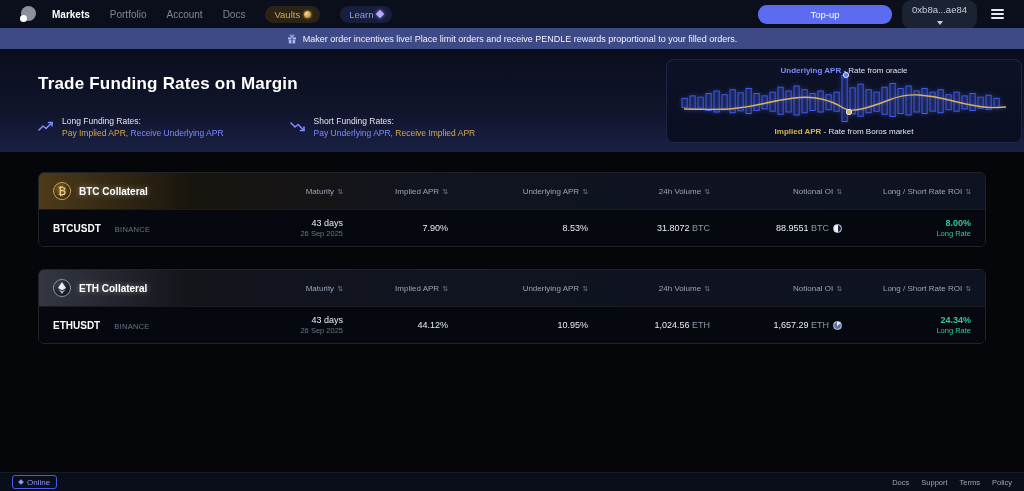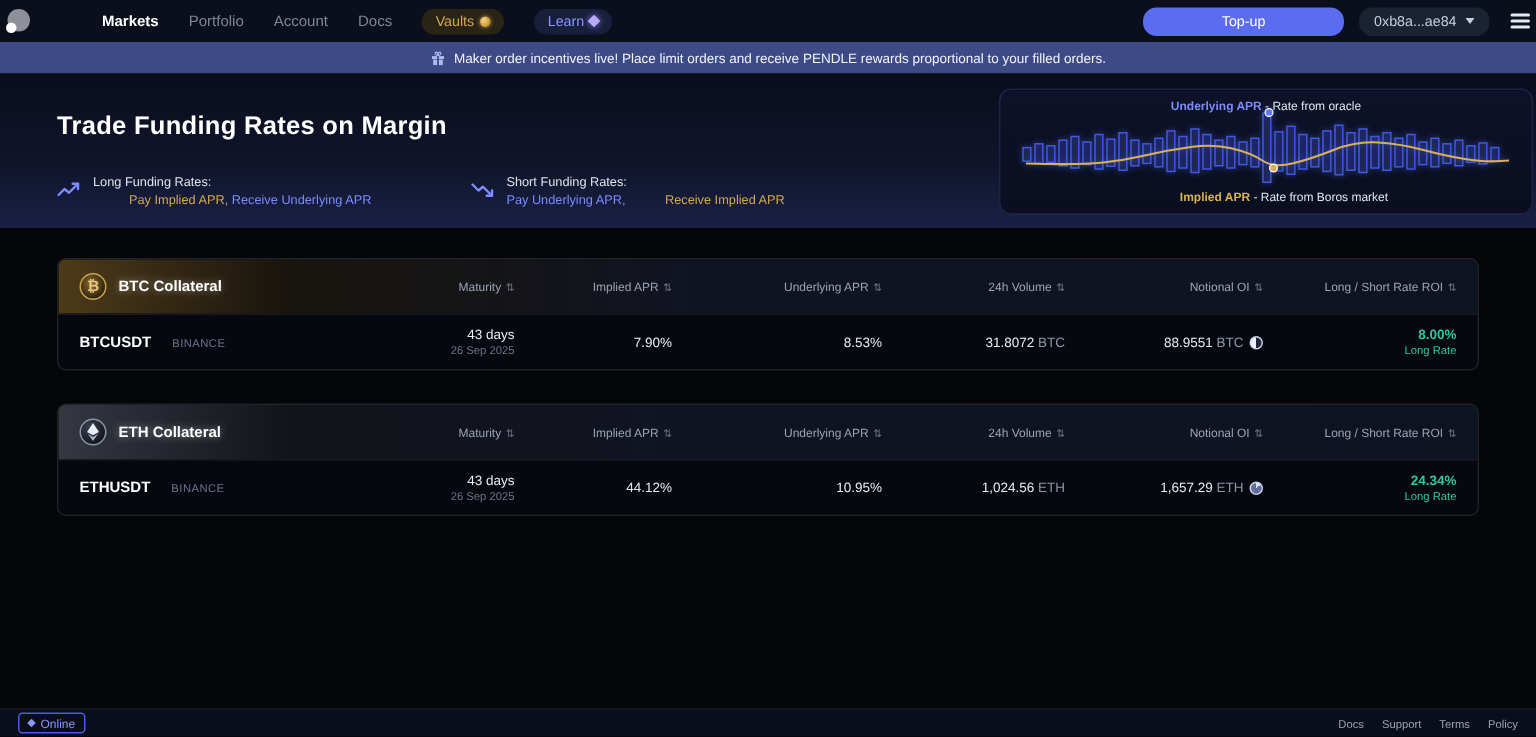--- a/index.html
+++ b/index.html
@@ -1,52 +1,52 @@
 <!DOCTYPE html>
 <html><head>
 <meta charset="utf-8">
 <style>
   * { margin:0; padding:0; box-sizing:border-box; }
   html,body { width:1024px; height:491px; overflow:hidden; background:#05060b;
     font-family:"Liberation Sans", sans-serif; color:#e8ecf5; }
   .page { width:1024px; height:491px; display:flex; flex-direction:column; }
 
   
-  .topnav { height:28px; background:#0b0f1c; display:flex; align-items:center; padding:0 4px; flex:0 0 auto;gap:32px; }
+  .topnav { height:28px; background:#0b0f1c; display:flex; align-items:center; padding:0 20px; flex:0 0 auto; }
   .logo { width:16px; height:16px; position:relative; margin-right:16px; }
   .logo .big { position:absolute; width:15px; height:15px; border-radius:50%; background:#8d9099; top:0; right:0; }
   .logo .small { position:absolute; width:7px; height:7px; border-radius:50%; background:#ffffff; left:0; bottom:0; }
   .nav-items { display:flex; align-items:center; gap:20px; }
   .nav-link { font-size:10px; color:#7d8698; cursor:pointer; }
   .nav-link.active { color:#ffffff; font-weight:bold; }
   .pill { display:flex; align-items:center; gap:4px; font-size:9.5px; border-radius:9px; padding:3px 9px; cursor:pointer; }
   .pill.vaults { background:#2a2416; color:#d3a84f; }
   .pill.learn { background:#181f3a; color:#8a97ff; }
   .coin-ic { width:7px; height:7px; border-radius:50%; background:radial-gradient(circle at 35% 35%, #f2d98a, #c89231 70%, #7a5a17); box-shadow:0 0 3px rgba(230,190,90,.8); }
   .spark-ic { width:6px; height:6px; background:#b9a8ff; transform:rotate(45deg); box-shadow:0 0 4px rgba(150,130,255,.9); }
   .nav-right { margin-left:auto; display:flex; align-items:center; gap:10px; }
   .topup { background:#5b6cf0; color:#fff; font-size:9.5px; border:none; border-radius:9px; padding:4px 0; width:134px; text-align:center; cursor:pointer; }
-  .wallet { background:#1b2232; color:#c6cede; font-size:9.5px; border-radius:9px; padding:4px 10px; display:flex; align-items:center; gap:6px; cursor:pointer; }
+  .wallet { background:#1b2232; color:#c6cede; font-size:9.5px; border-radius:9px; padding:4px 10px; display:flex; align-items:center; gap:6px; cursor:pointer;flex-direction:column; }
   .chev { width:0; height:0; border-left:3.5px solid transparent; border-right:3.5px solid transparent; border-top:4px solid #c6cede; }
   .burger { width:13px; display:flex; flex-direction:column; gap:2.5px; cursor:pointer; margin-left:4px; }
   .burger div { height:1.7px; background:#e5e9f2; border-radius:1px; }
 
   
   .banner { height:21px; background:#3e4a85; display:flex; align-items:center; justify-content:center; gap:6px; font-size:9px; color:#f0f3ff; flex:0 0 auto; }
 
   
   .hero { height:103px; position:relative; flex:0 0 auto;
     background:linear-gradient(180deg,#0a0d1c 0%, #10152c 60%, #1a2044 100%); }
   .hero-title { position:absolute; left:38px; top:25px; font-size:17px; font-weight:bold; color:#fff; letter-spacing:.2px; }
   .blurbs { position:absolute; left:38px; bottom:14px; display:flex; gap:66px; }
   .blurb { display:flex; gap:8px; align-items:flex-start; }
   .blurb svg { margin-top:5px; }
   .blurb-label { font-size:8.5px; color:#dfe4ee; margin-bottom:2px; }
   .blurb-line { font-size:8.5px; }
-  .gold { color:#d3a84f;margin-left:24px; }
+  .gold { color:#d3a84f; }
   .blue { color:#7a8cff; }
 
   .chart-card { position:absolute; right:2px; top:10px; width:356px; height:84px; border-radius:8px;
     border:1px solid rgba(110,130,220,0.18);
     background:linear-gradient(180deg,#0d1228 0%, #0a0e20 100%); overflow:hidden; }
   .chart-lbl { position:absolute; width:100%; text-align:center; font-size:8px; color:#dfe4ee; }
   .chart-lbl.top { top:6px; } .chart-lbl.bottom { bottom:6px; }
   .chart-lbl b.blue { color:#7a8cff; } .chart-lbl b.gold { color:#d8b255; }
   .chart-svg { position:absolute; left:7px; top:2px; filter:drop-shadow(0 0 2px rgba(90,120,255,.55)); }
 

